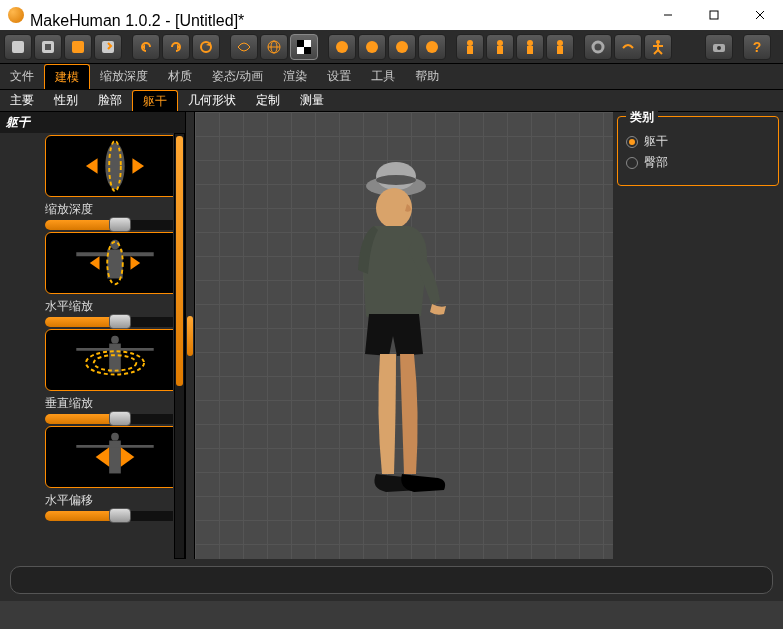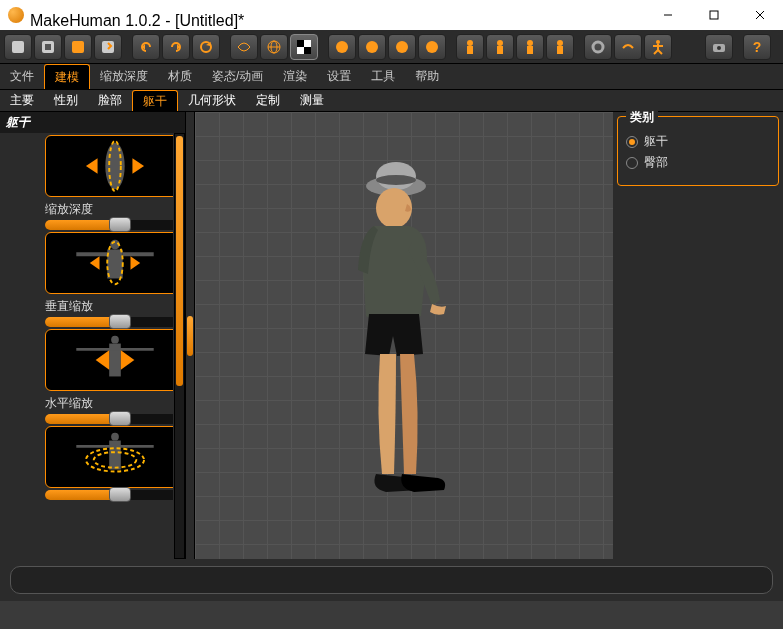--- a/index.html
+++ b/index.html
@@ -303,54 +303,55 @@
               <line x1="30" y1="22" x2="62" y2="22" class="body" stroke="#555" stroke-width="4"></line>
                 <line x1="78" y1="22" x2="110" y2="22" class="body" stroke="#555" stroke-width="4"></line>
               <ellipse cx="70" cy="31" rx="8" ry="22" class="dash"></ellipse>
               <path class="arrow" d="M44 31l10-7v14z"></path>
                 <path class="arrow" d="M96 31l-10-7v14z"></path>
             </svg>
           </div>
         </div>
 
         <div class="slider-block">
+          <div class="slider-label">水平缩放</div>
+          <div class="slider-track">
+              <div class="slider-fill" style="width:50%"></div>
+              <div class="slider-knob" style="left:50%"></div>
+            </div>
+          <div class="slider-thumb">
+            <svg class="thumb-svg" viewBox="0 0 140 62">
+              <circle cx="70" cy="10" r="4" class="body"></circle>
+                <rect x="64" y="14" width="12" height="30" class="body"></rect>
+              <line x1="30" y1="20" x2="110" y2="20" stroke="#555" stroke-width="3"></line>
+              <ellipse cx="70" cy="34" rx="30" ry="12" class="dash"></ellipse>
+              <ellipse cx="70" cy="34" rx="22" ry="8" class="dash"></ellipse>
+            </svg>
+          </div>
+        </div>
+
+        <div class="slider-block">
           <div class="slider-label">垂直缩放</div>
           <div class="slider-track">
               <div class="slider-fill" style="width:50%"></div>
               <div class="slider-knob" style="left:50%"></div>
             </div>
           <div class="slider-thumb">
             <svg class="thumb-svg" viewBox="0 0 140 62">
               <circle cx="70" cy="10" r="4" class="body"></circle>
                 <rect x="64" y="14" width="12" height="34" class="body"></rect>
               <line x1="30" y1="20" x2="110" y2="20" stroke="#555" stroke-width="3"></line>
               <path class="arrow" d="M50 31l14-10v20z"></path>
                 <path class="arrow" d="M90 31l-14-10v20z"></path>
             </svg>
           </div>
         </div>
 
         <div class="slider-block">
-          <div class="slider-label">水平缩放</div>
-          <div class="slider-track">
-              <div class="slider-fill" style="width:50%"></div>
-              <div class="slider-knob" style="left:50%"></div>
-            </div>
-          <div class="slider-thumb">
-            <svg class="thumb-svg" viewBox="0 0 140 62">
-              <circle cx="70" cy="10" r="4" class="body"></circle>
-                <rect x="64" y="14" width="12" height="30" class="body"></rect>
-              <line x1="30" y1="20" x2="110" y2="20" stroke="#555" stroke-width="3"></line>
-              <ellipse cx="70" cy="34" rx="30" ry="12" class="dash"></ellipse>
-              <ellipse cx="70" cy="34" rx="22" ry="8" class="dash"></ellipse>
-            </svg>
-          </div>
-        </div>
-
-        <div class="slider-block">
+          <div class="slider-label">水平偏移</div>
           <div class="slider-track">
               <div class="slider-fill" style="width:50%"></div>
               <div class="slider-knob" style="left:50%"></div>
             </div>
         </div>
       </div>
       <div class="left-scroll">
           <div class="thumb"></div>
         </div>
     </div>

